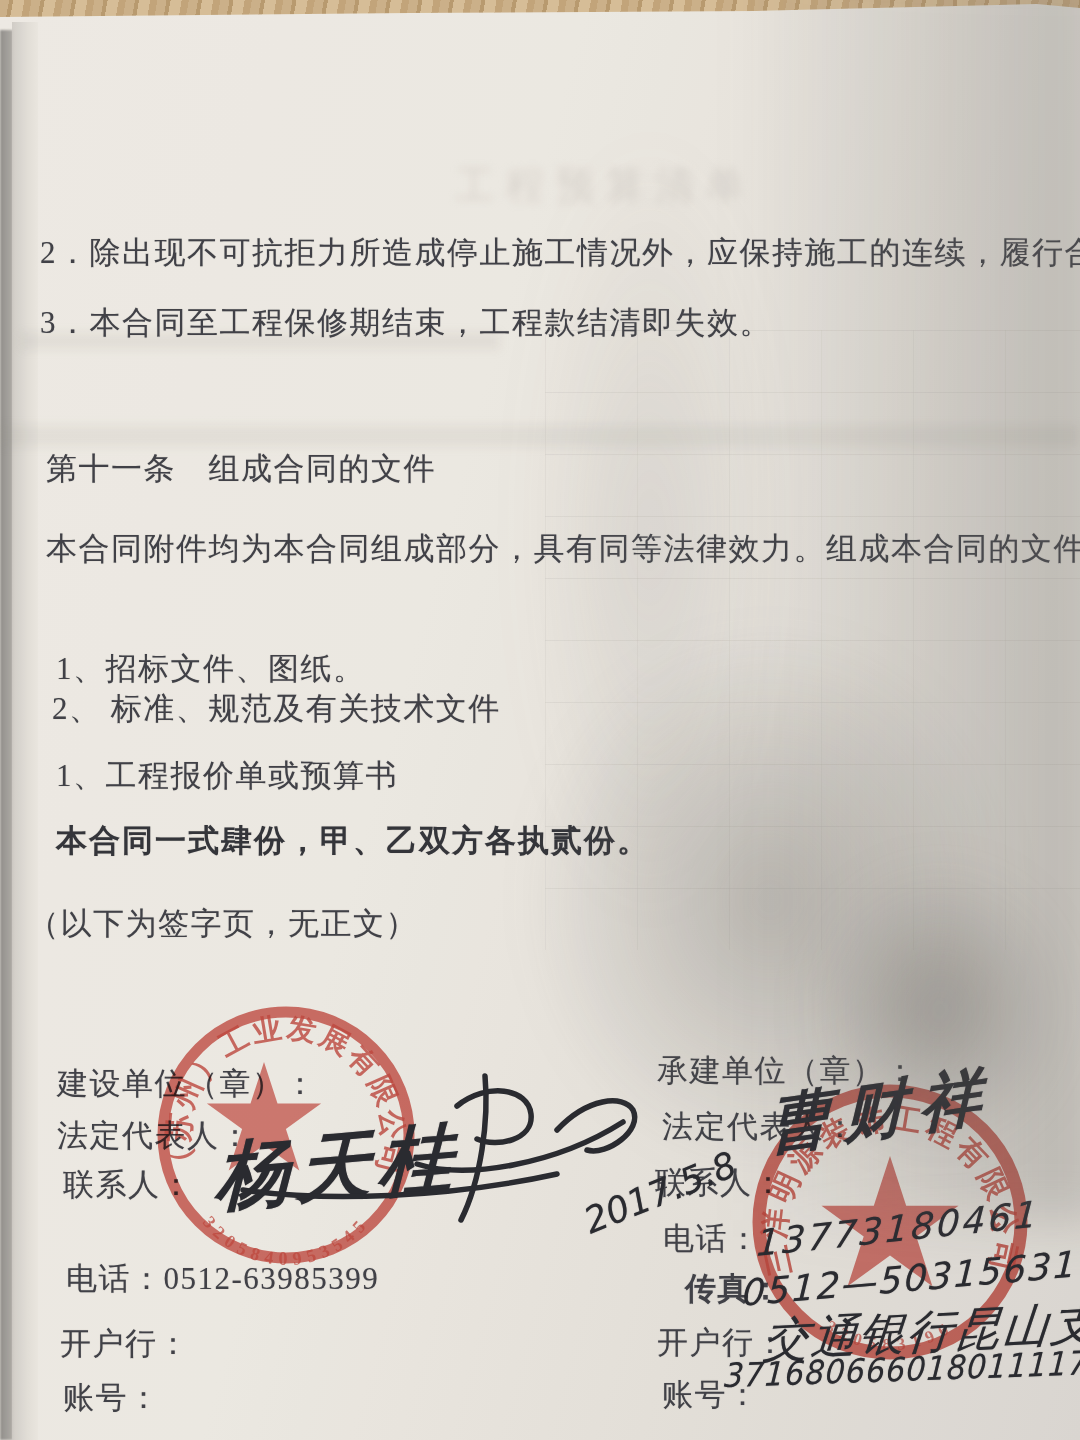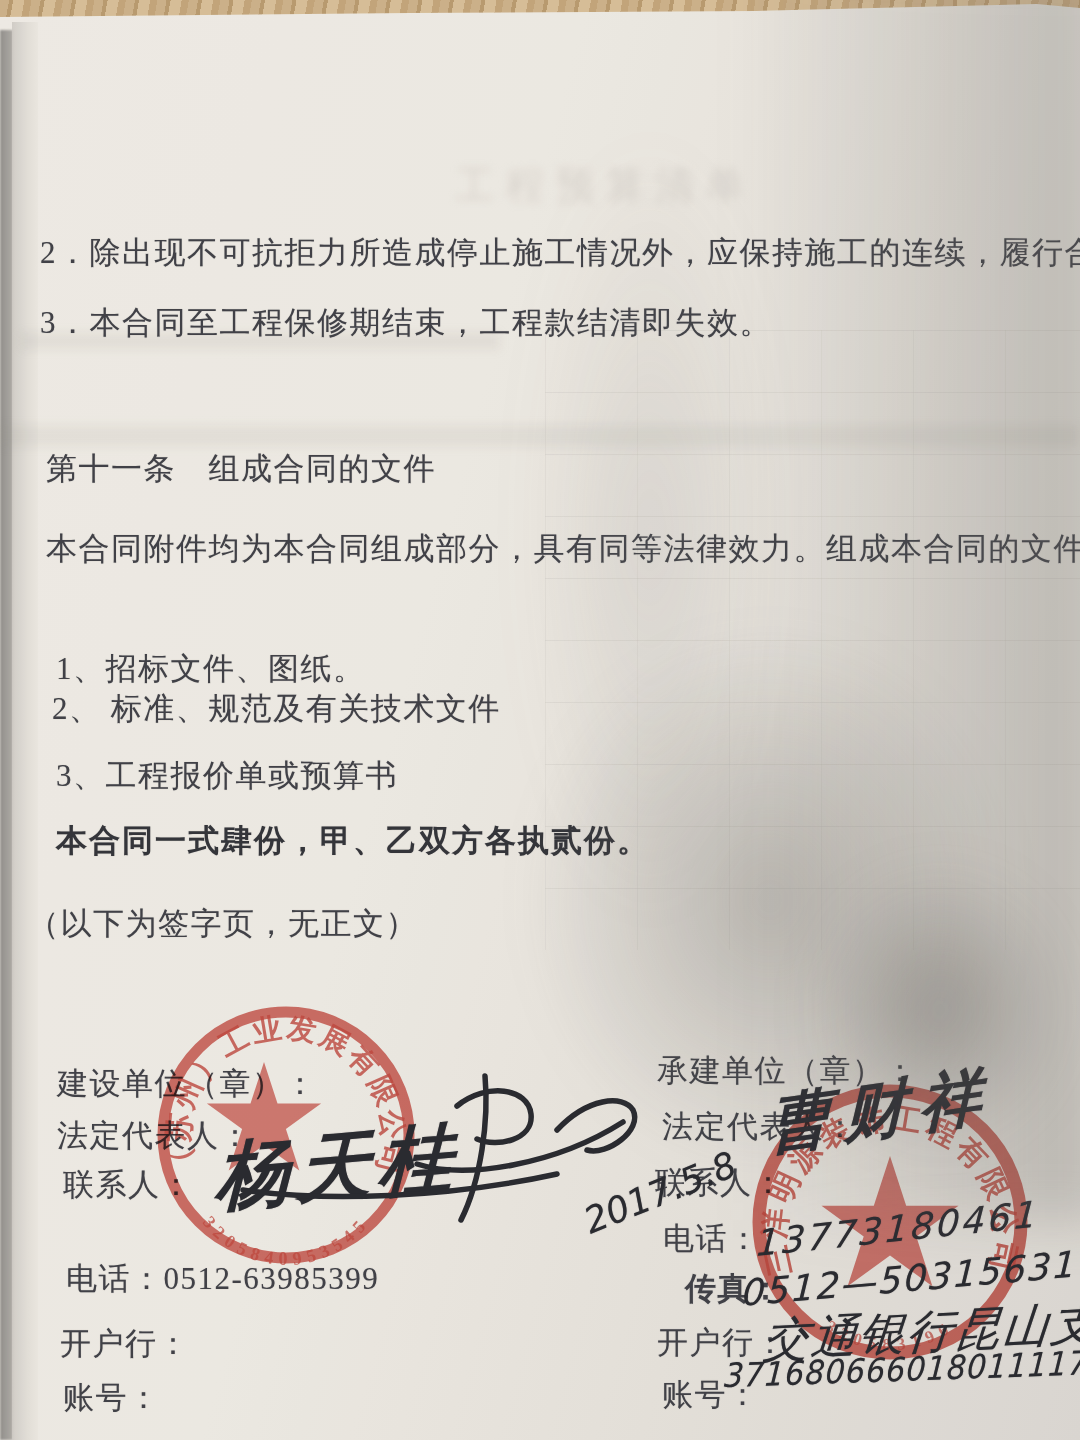--- a/index.html
+++ b/index.html
@@ -73,21 +73,21 @@
   <div class="ghost" id="ghost-grid"></div>
   <div class="ghost-bar" style="left:20px;top:332px;width:480px;height:18px;"></div>
   <div class="ghost-bar" style="left:0px;top:425px;width:1080px;height:22px;"></div>
 
   <div class="line" style="left:40px; top:232px;">2．除出现不可抗拒力所造成停止施工情况外，应保持施工的连续，履行合同条</div>
   <div class="line" style="left:40px; top:302px;">3．本合同至工程保修期结束，工程款结清即失效。</div>
   <div class="line" style="left:46px; top:448px;font-family:Liberation Serif, serif;">第十一条　组成合同的文件</div>
   <div class="line" style="left:46px; top:528px;">本合同附件均为本合同组成部分，具有同等法律效力。组成本合同的文件包括：</div>
   <div class="line" style="left:56px; top:618px;margin-top:30px;">1、招标文件、图纸。</div>
   <div class="line" style="left:52px; top:688px;">2、 标准、规范及有关技术文件</div>
-  <div class="line" style="left:56px; top:755px;">3、工程报价单或预算书</div>
+  <div class="line" style="left:56px; top:755px;">1、工程报价单或预算书</div>
   <div class="line bold-line" style="left:56px; top:820px;">本合同一式肆份，甲、乙双方各执贰份。</div>
   <div class="line" style="left:57px; top:1063px;">建设单位（章）：</div>
 
   <div class="line" style="left:28px; top:903px;">（以下为签字页，无正文）</div>
   <div class="line" style="left:57px; top:1115px;">法定代表人：</div>
   <div class="line" style="left:63px; top:1164px;">联系人：</div>
   <div class="line" style="left:66px; top:1218px;margin-top:40px;">电话：0512-63985399</div>
   <div class="line" style="left:60px; top:1323px;">开户行：</div>
   <div class="line" style="left:63px; top:1377px;">账号：</div>
 

